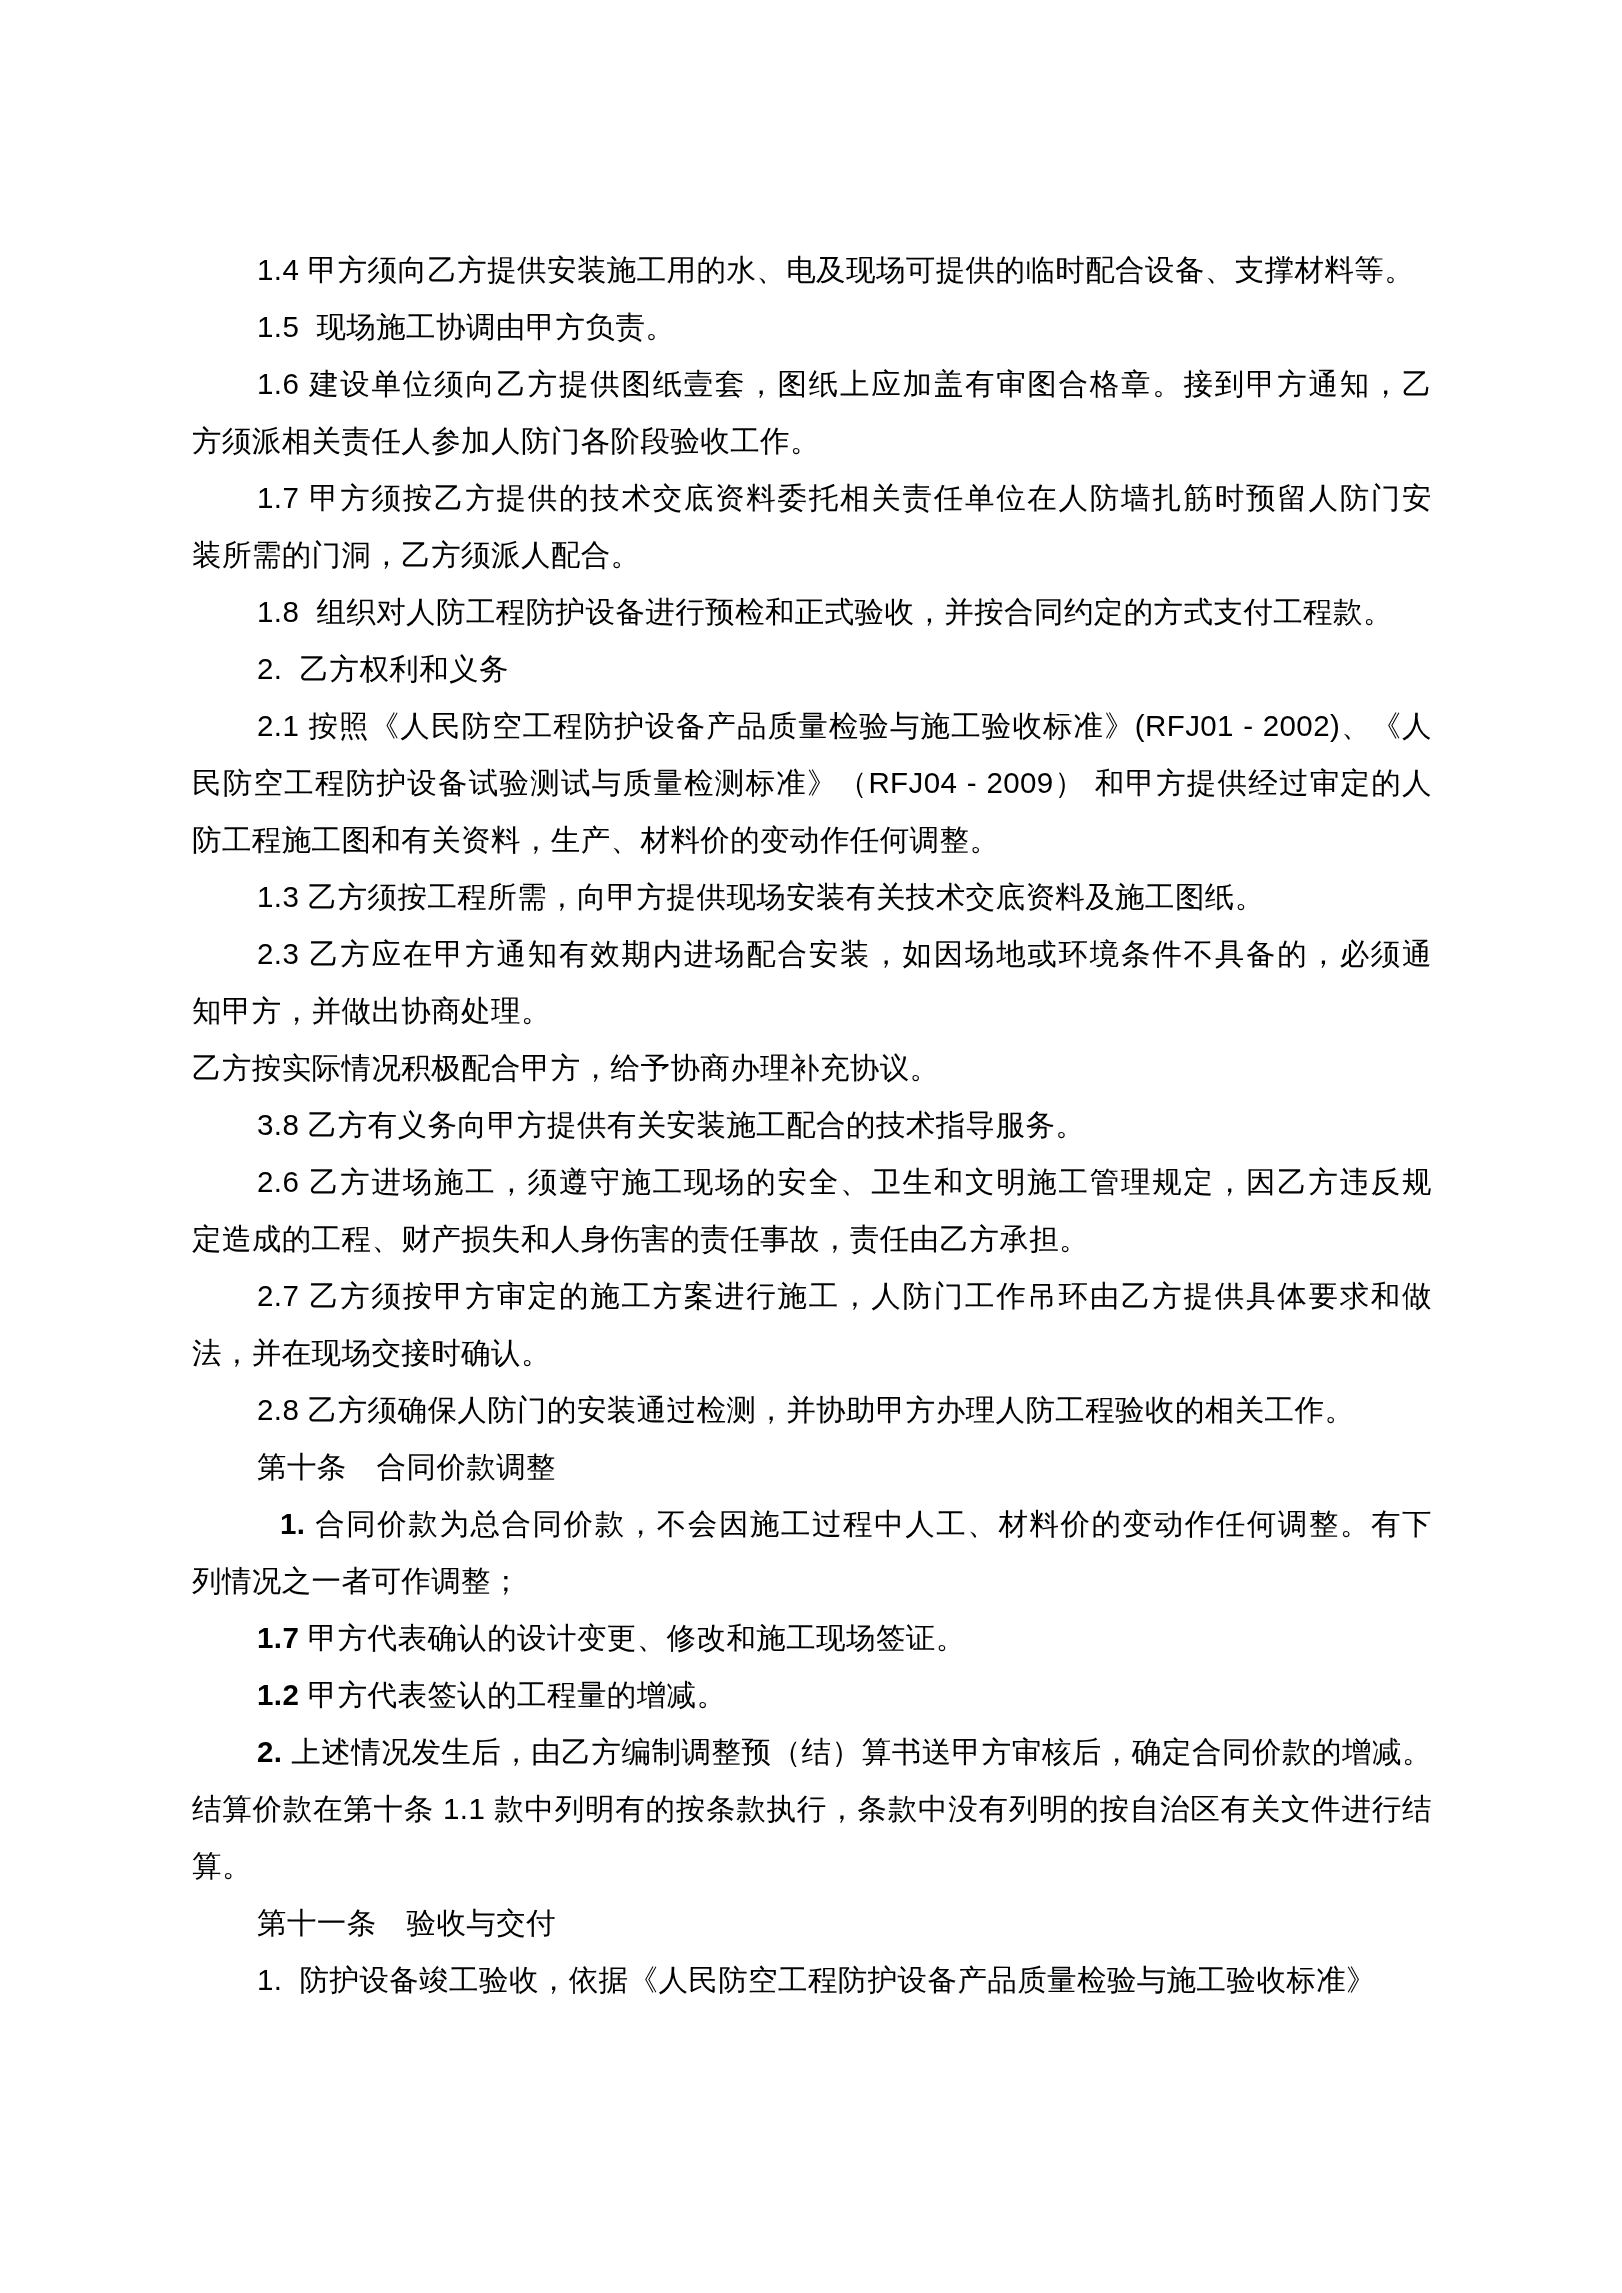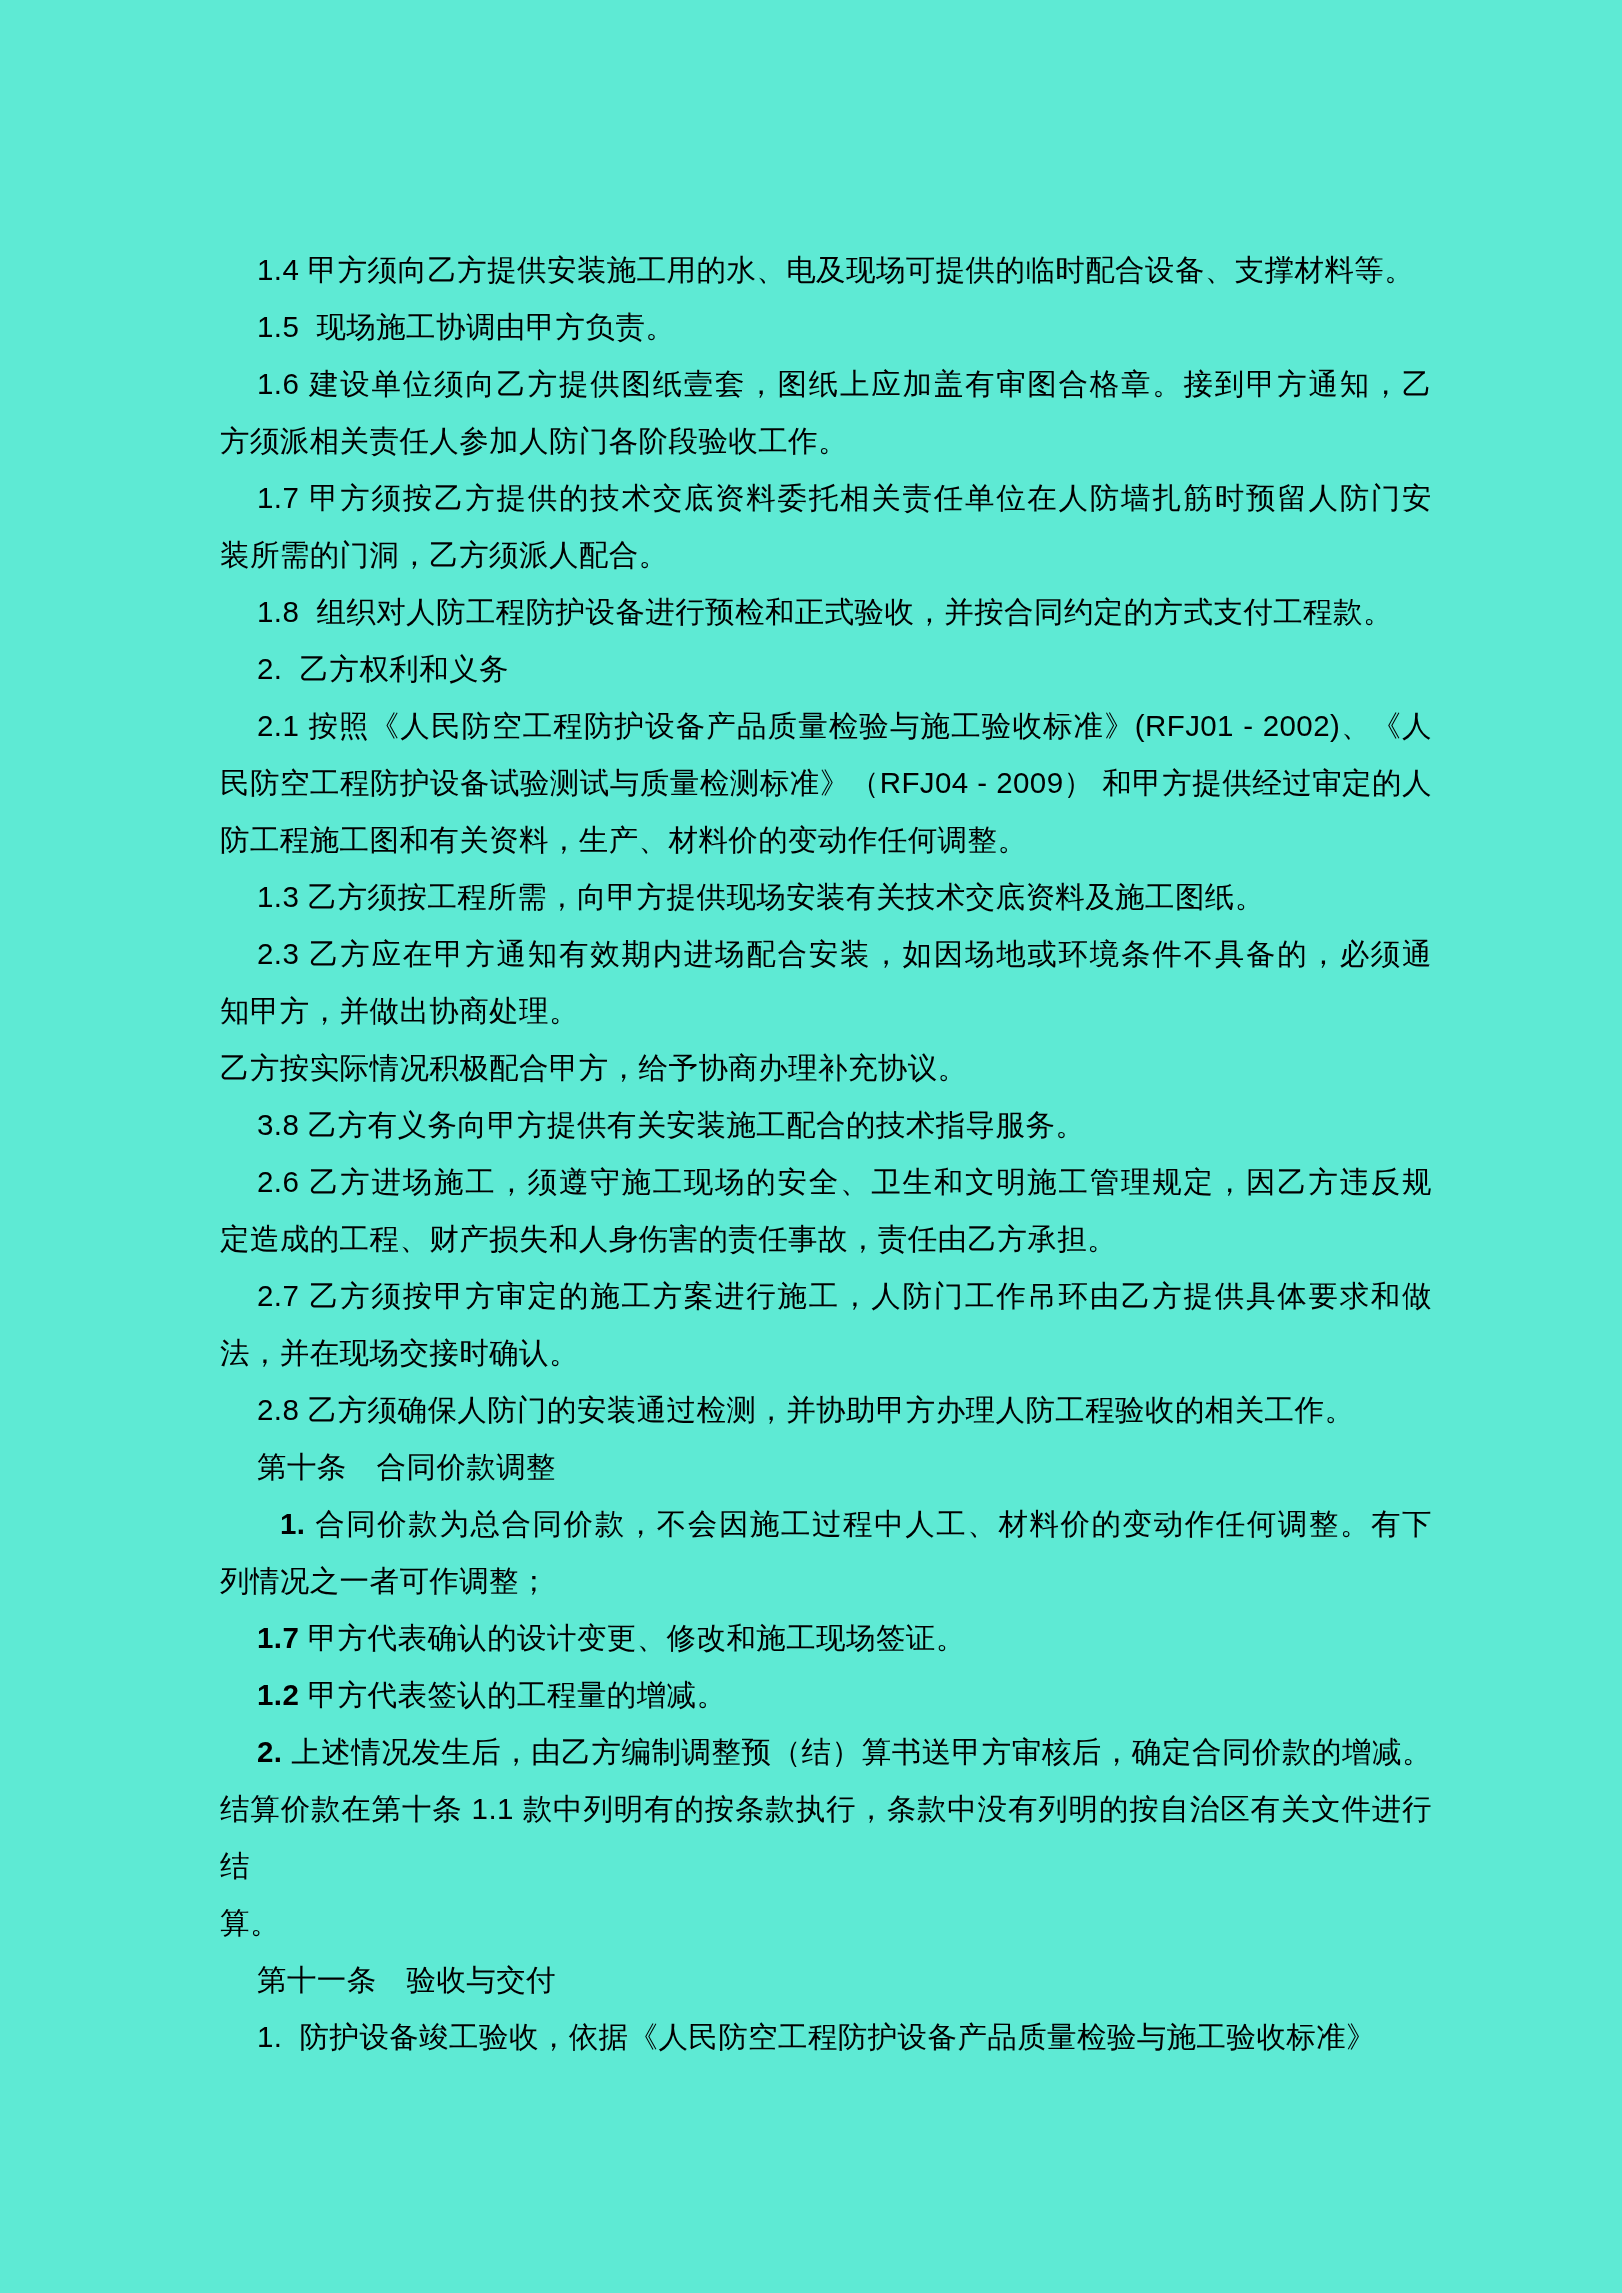--- a/index.html
+++ b/index.html
@@ -26,27 +26,27 @@
   .line {
     text-align: left;
     min-height: 57px;
   }
   .line.justify {
     text-align: justify;
     text-align-last: justify;
   }
   .line.indent-para { text-indent: 65px; }
   .line.indent-deep { text-indent: 88px; }
-  .line.indent-none { text-indent: 0; margin-left: 28px; }
+  .line.indent-none { text-indent: 0; }
   .clause-num { font-weight: 700; }
 </style>
 </head>
 <body>
 
-<div class="page" style="background: #5eead4;">
+<div class="page" style="background: #ffffff;">
   <div class="doc-body" style="color: rgb(0, 0, 0);">
       <div class="line indent-para"><span class="line-text">1.4 甲方须向乙方提供安装施工用的水、电及现场可提供的临时配合设备、支撑材料等。</span></div>
       <div class="line indent-para"><span class="line-text">1.5&nbsp; 现场施工协调由甲方负责。</span></div>
       <div class="line indent-para justify"><span class="line-text">1.6 建设单位须向乙方提供图纸壹套，图纸上应加盖有审图合格章。接到甲方通知，乙</span></div>
       <div class="line indent-none"><span class="line-text">方须派相关责任人参加人防门各阶段验收工作。</span></div>
       <div class="line indent-para justify"><span class="line-text">1.7 甲方须按乙方提供的技术交底资料委托相关责任单位在人防墙扎筋时预留人防门安</span></div>
       <div class="line indent-none"><span class="line-text">装所需的门洞，乙方须派人配合。</span></div>
       <div class="line indent-para"><span class="line-text">1.8&nbsp; 组织对人防工程防护设备进行预检和正式验收，并按合同约定的方式支付工程款。</span></div>
       <div class="line indent-para"><span class="line-text">2.&nbsp; 乙方权利和义务</span></div>
       <div class="line indent-para justify"><span class="line-text">2.1 按照《人民防空工程防护设备产品质量检验与施工验收标准》(RFJ01 - 2002)、《人</span></div>

